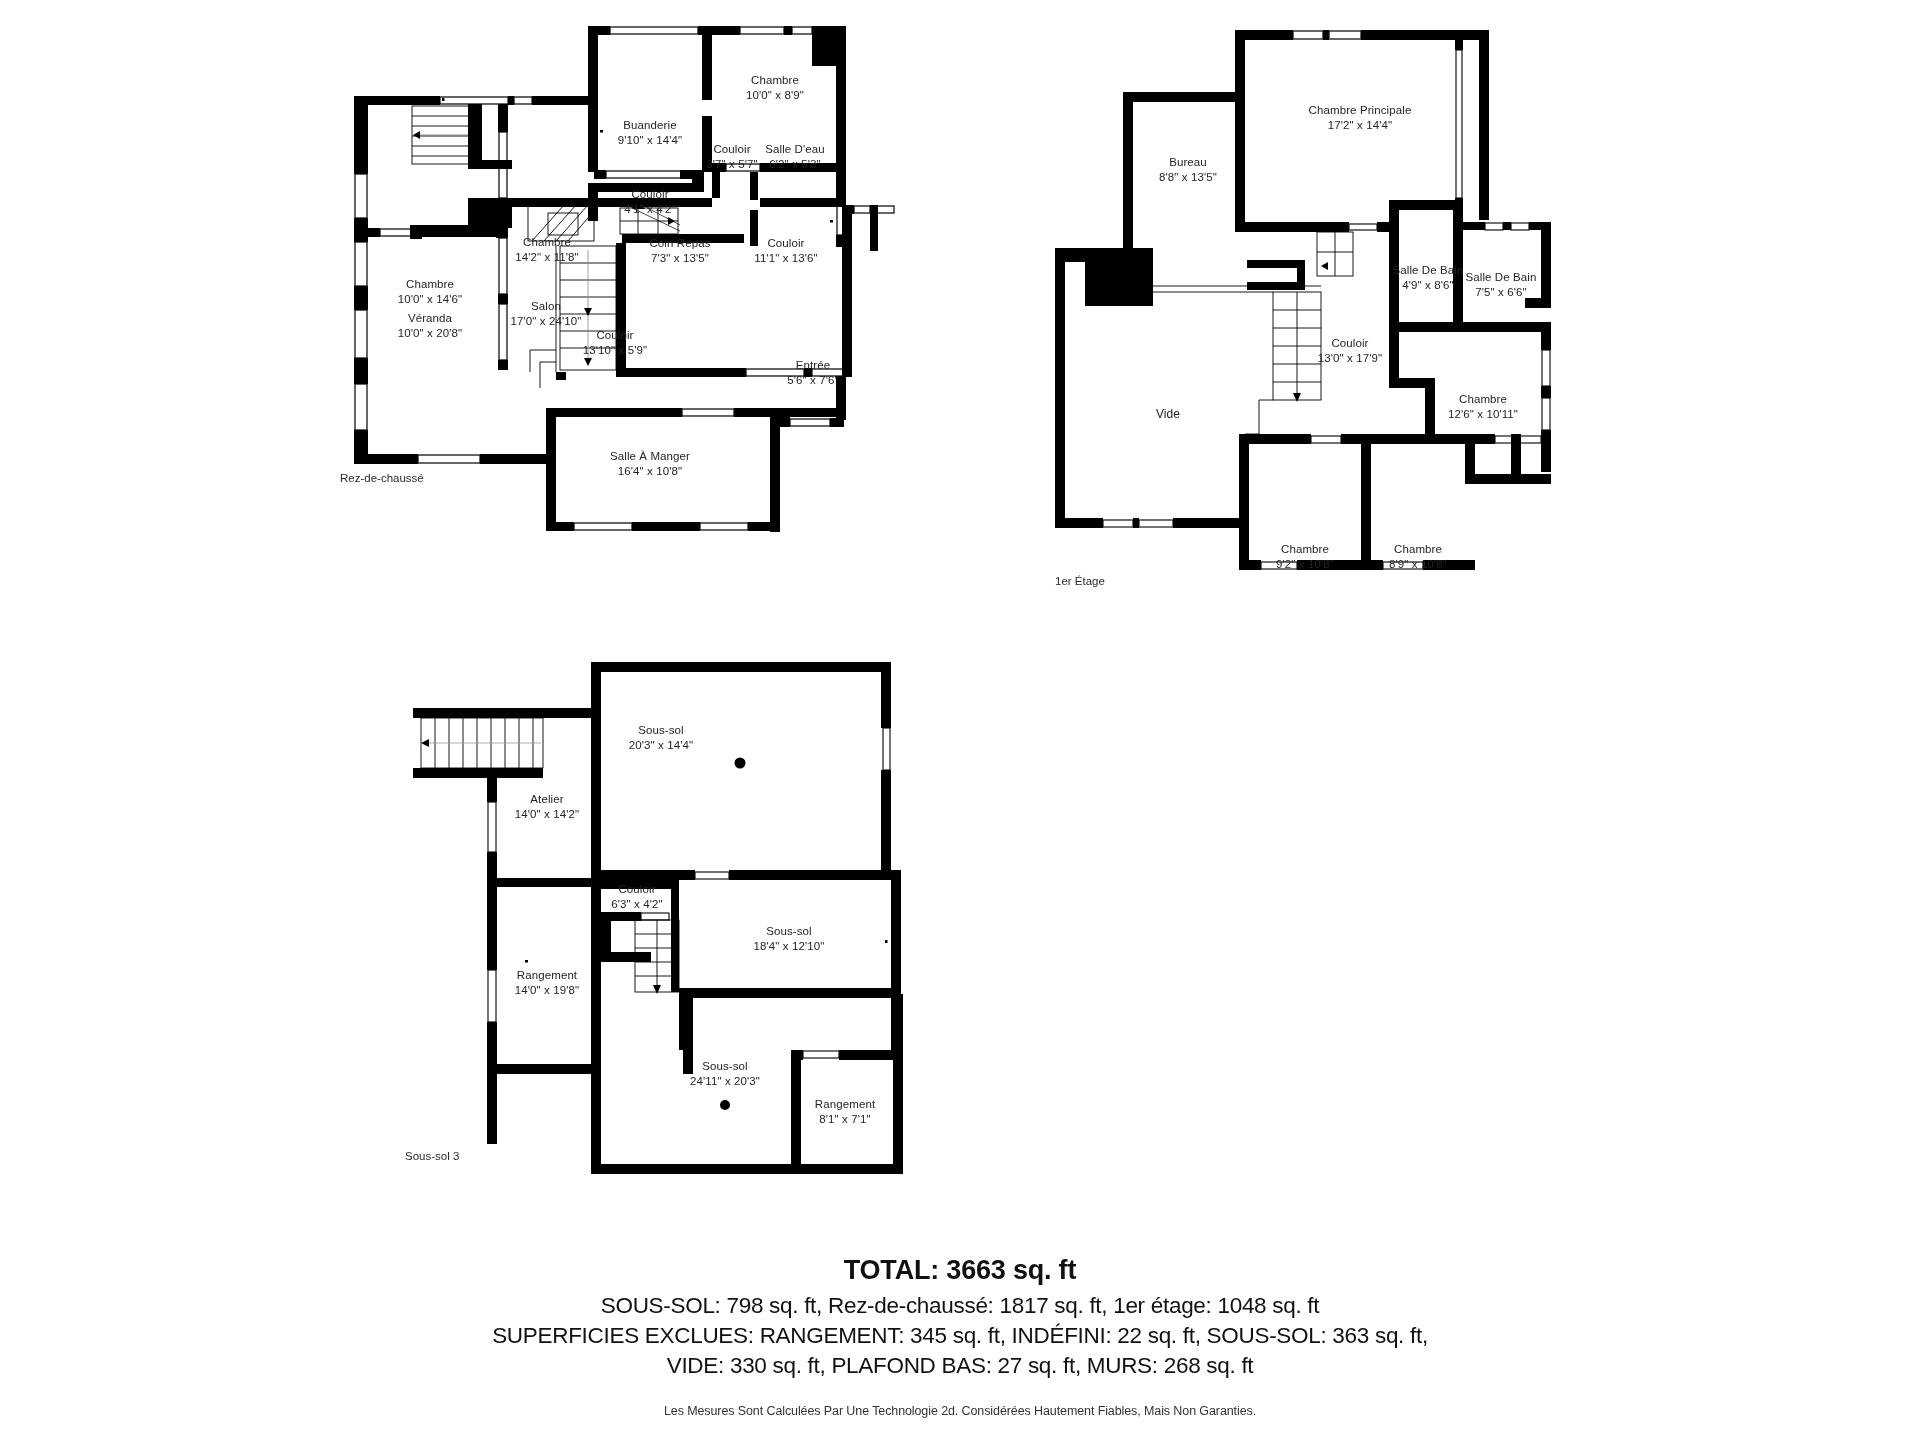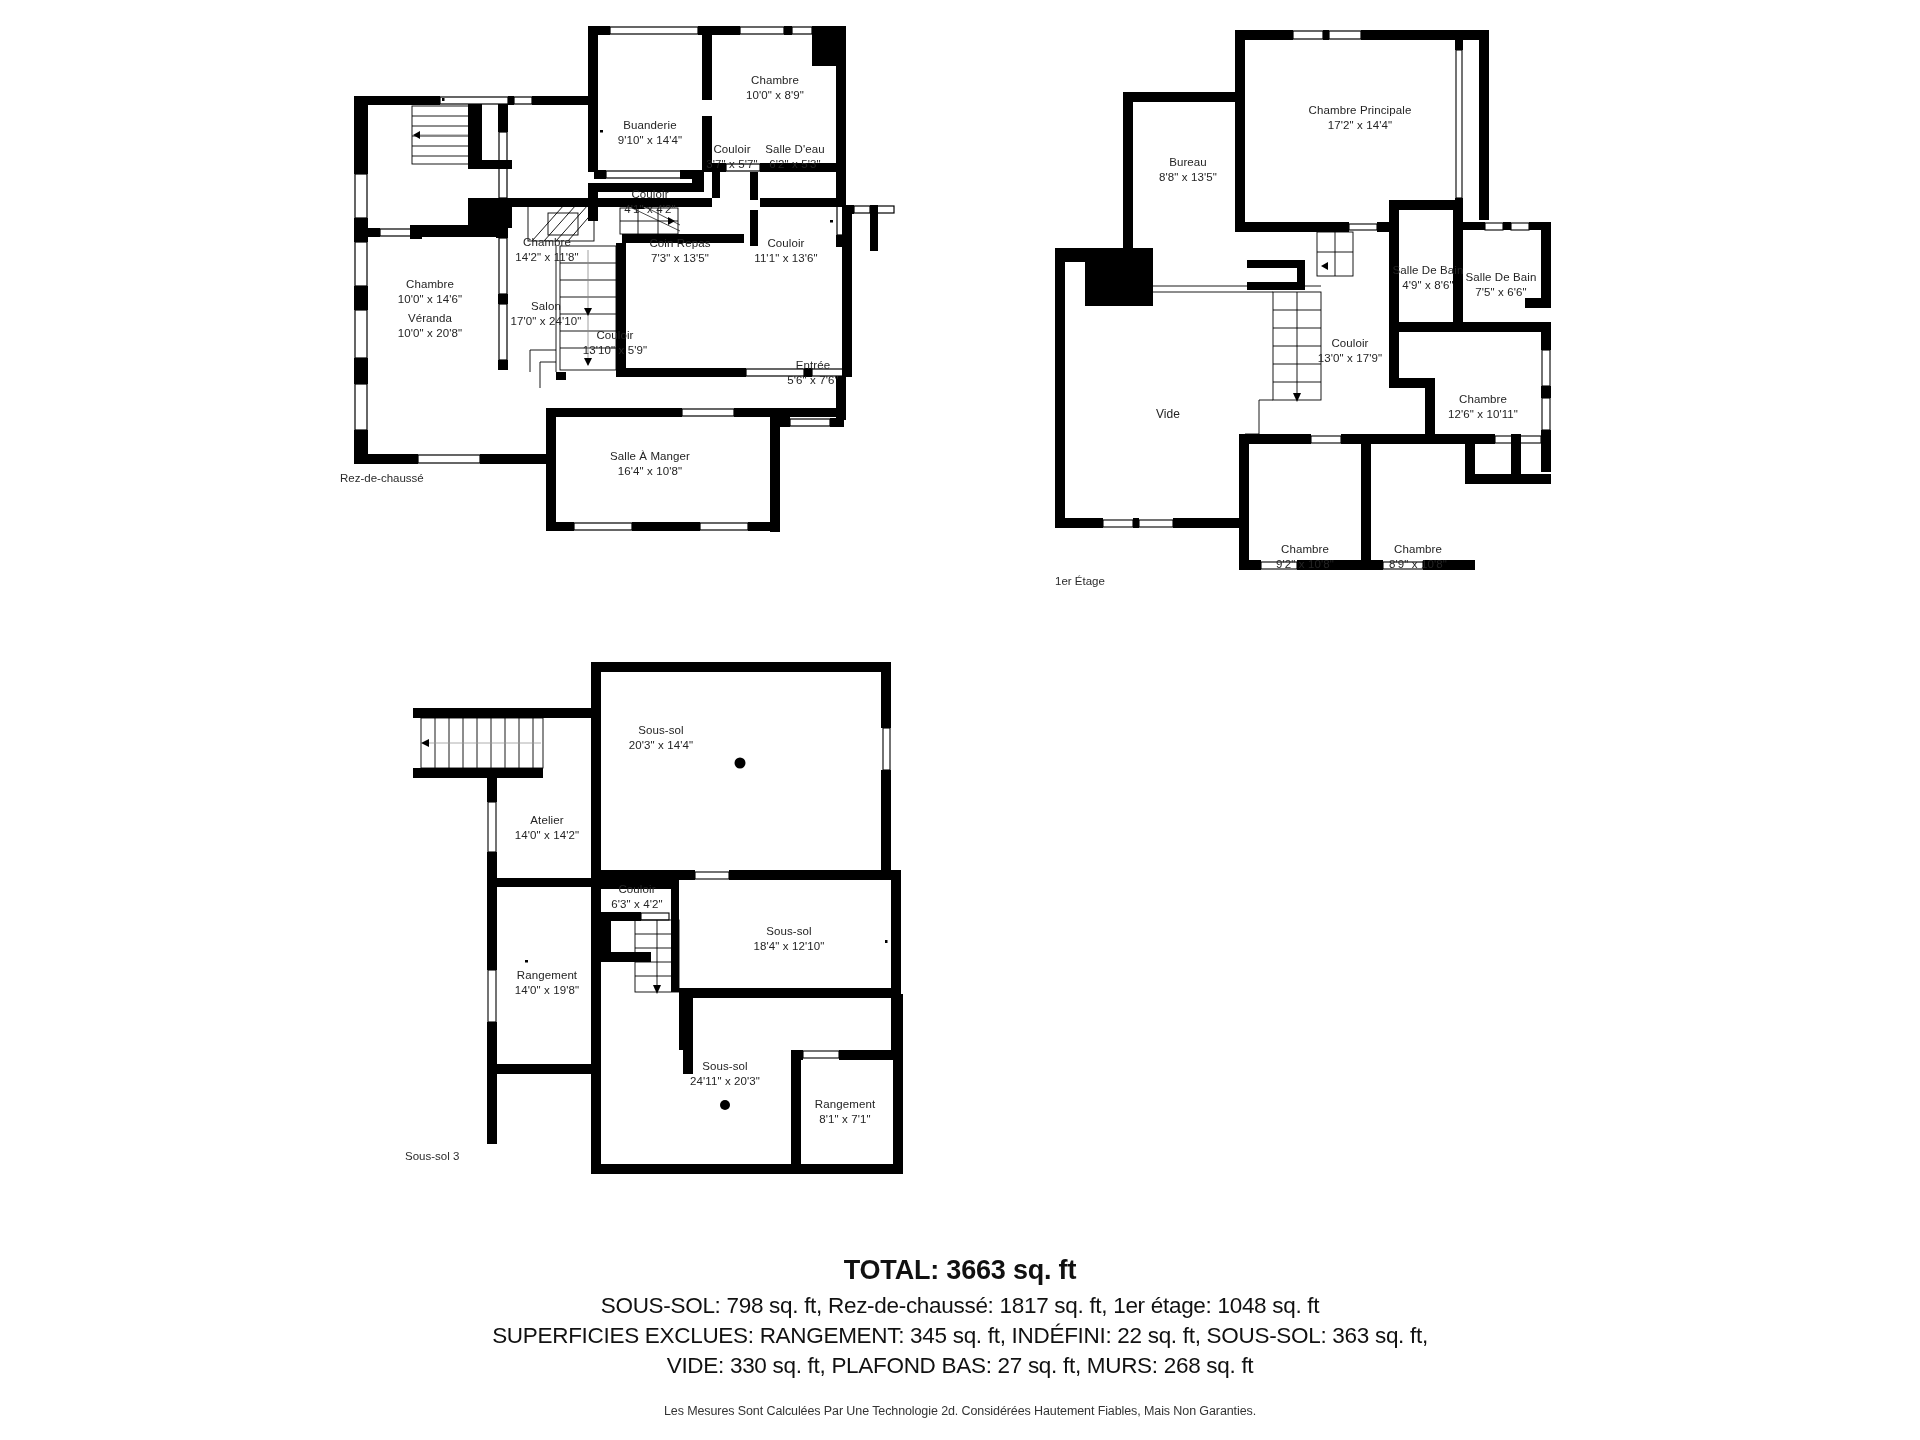--- a/index.html
+++ b/index.html
@@ -608,21 +608,21 @@
       </g>
 
       <circle cx="345" cy="123" r="5.5" fill="#000"></circle>
       <circle cx="330" cy="465" r="5" fill="#000"></circle>
     </svg>
 
     <div class="room-label" style="left:266px; top:98px;">
       <span class="rl-name">Sous-sol</span>
       <span class="rl-dim">20'3" x 14'4"</span>
     </div>
-    <div class="room-label" style="left:152px; top:188px;">
+    <div class="room-label" style="left:152px; top:167px;">
       <span class="rl-name">Atelier</span>
       <span class="rl-dim">14'0" x 14'2"</span>
     </div>
     <div class="room-label" style="left:242px; top:257px;">
       <span class="rl-name">Couloir</span>
       <span class="rl-dim">6'3" x 4'2"</span>
     </div>
     <div class="room-label" style="left:394px; top:299px;">
       <span class="rl-name">Sous-sol</span>
       <span class="rl-dim">18'4" x 12'10"</span>

